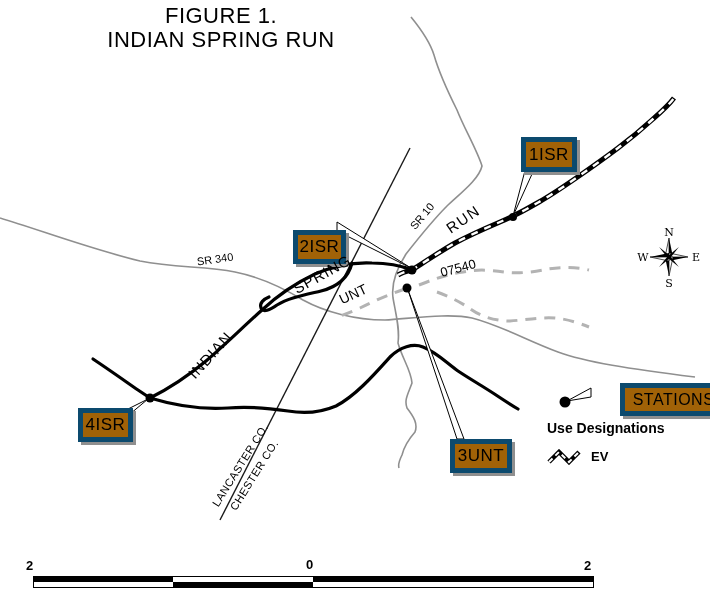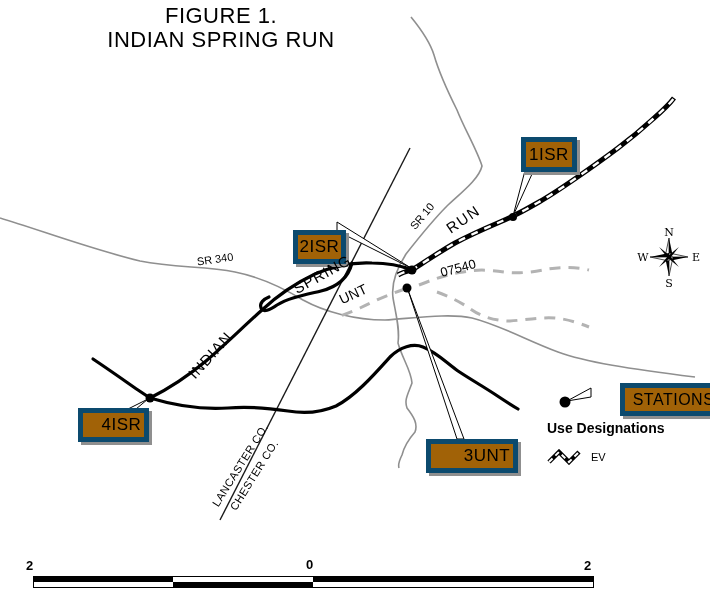--- a/index.html
+++ b/index.html
@@ -10,21 +10,21 @@
          font-size:22px;line-height:24px;letter-spacing:.5px;}
   .callout{position:absolute;display:flex;align-items:center;justify-content:center;
            background:#a16207;border:5px solid #0c4a6e;box-shadow:3px 3px 0 #8f8f8f;
            font-size:17px;letter-spacing:.5px;}
   .maplabel{position:absolute;white-space:nowrap;
             transform:translate(-50%,-50%) rotate(var(--r,0deg));}
   .legend{position:absolute;left:547px;top:420px;}
   .legend-heading{font-size:14px;font-weight:bold;margin-bottom:12px;}
   .legend-row{display:flex;align-items:center;height:17px;}
   .legend-row .swatch{width:40px;height:16px;margin-right:4px;flex:0 0 auto;}
-  .legend-row .lbl{font-size:11px;font-weight:normal;text-align:center;}
+  .legend-row .lbl{font-size:13px;font-weight:bold;text-align:center;}
   .scale-num{position:absolute;font-size:13px;font-weight:bold;}
   .scalebar{position:absolute;left:33px;top:576px;width:559px;height:10px;
             border:1px solid #000;background:#fff;}
   .scalebar .seg{position:absolute;height:5px;background:#000;}
 </style>
 </head>
 <body>
 
 <div class="page">
 
@@ -87,22 +87,22 @@
     </g>
   </svg>
 
   <div class="title">
     <div>FIGURE 1.</div>
     <div>INDIAN SPRING RUN</div>
   </div>
 
   <div class="callout" style="left:521px;top:137px;width:46px;height:25px;">1ISR</div>
   <div class="callout" style="left:293px;top:214px;width:43px;height:24px;margin-top:16px;">2ISR</div>
-  <div class="callout" style="left:426px;top:439px;width:52px;height:24px;padding-left:30px;">3UNT</div>
-  <div class="callout" style="left:78px;top:408px;width:45px;height:24px;padding-left:16px;">4ISR</div>
+  <div class="callout" style="left:450px;top:439px;width:52px;height:24px;">3UNT</div>
+  <div class="callout" style="left:78px;top:408px;width:45px;height:24px;">4ISR</div>
   <div class="callout" style="left:592px;top:383px;width:97px;height:23px;font-size:16px;margin-left:28px;">STATIONS</div>
 
   <div class="maplabel" style="left:463px;top:219px;--r:-34deg;font-size:15px;letter-spacing:1.5px;">RUN</div>
   <div class="maplabel" style="left:322px;top:274px;--r:-29deg;font-size:15px;letter-spacing:1px;">SPRING</div>
   <div class="maplabel" style="left:210px;top:355px;--r:-48deg;font-size:15px;letter-spacing:1px;">INDIAN</div>
   <div class="maplabel" style="left:353px;top:294px;--r:-25deg;font-size:14px;">UNT</div>
   <div class="maplabel" style="left:422px;top:216px;--r:-50deg;font-size:11px;">SR 10</div>
   <div class="maplabel" style="left:215px;top:259px;--r:-8deg;font-size:11px;">SR 340</div>
   <div class="maplabel" style="left:458px;top:268px;--r:-15deg;font-size:13px;">07540</div>
   <div class="maplabel" style="left:240px;top:465px;--r:-58deg;font-size:11px;letter-spacing:.5px;">LANCASTER CO.</div>

